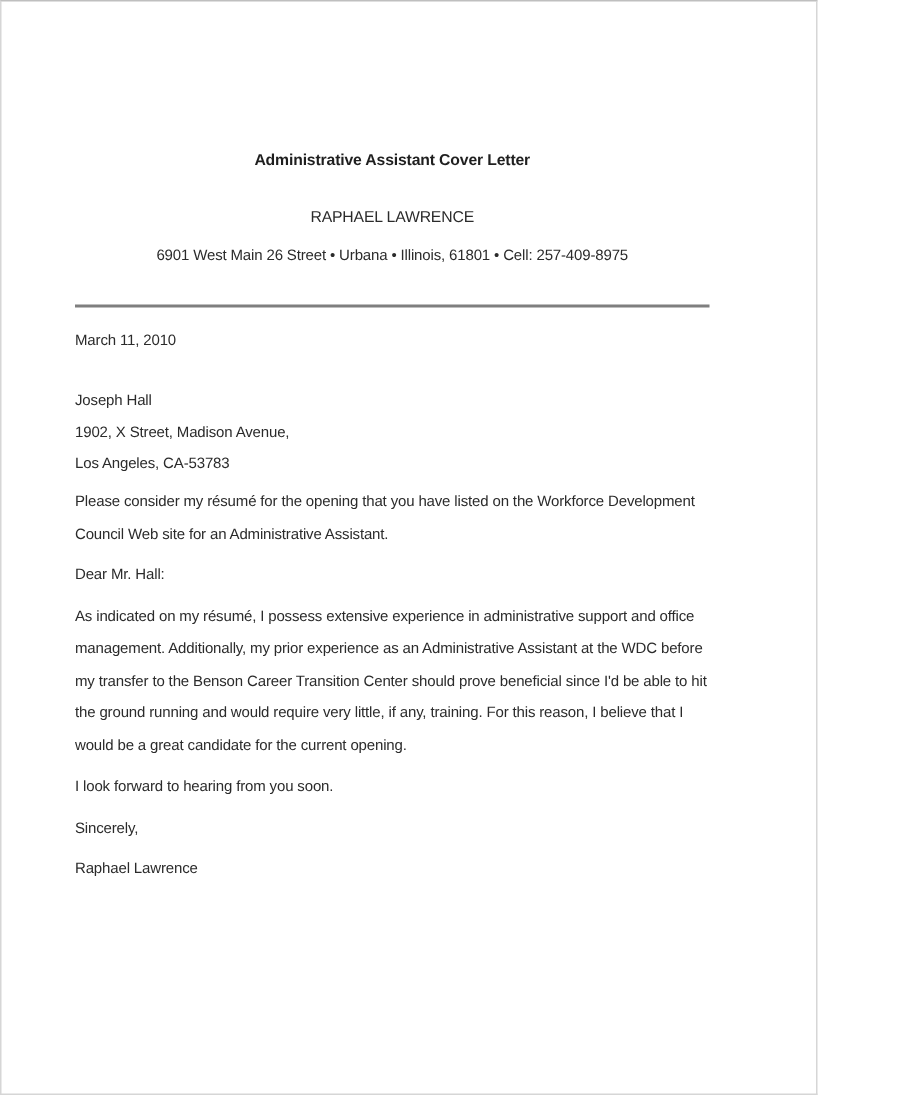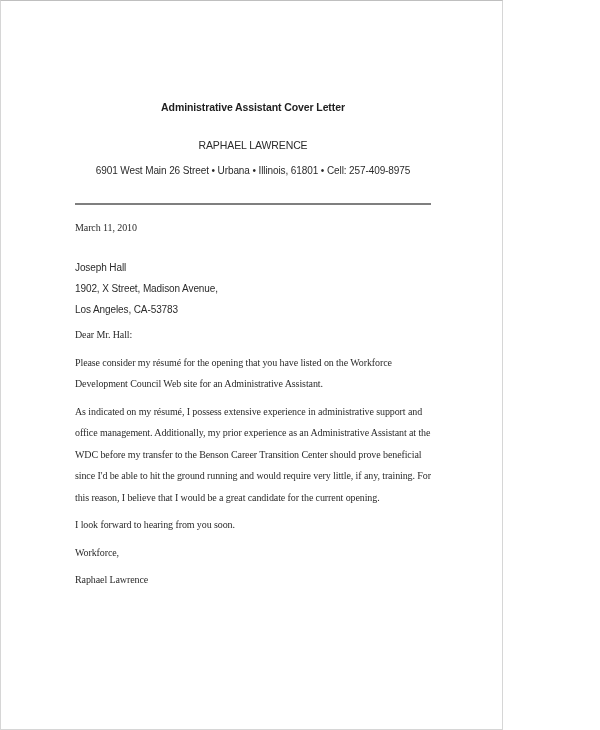--- a/index.html
+++ b/index.html
@@ -2,32 +2,31 @@
 <html style="--text-color: #2b2b2b; --divider-color: #7f7f7f; --page-bg: #ffffff;"><head>
 <meta charset="utf-8">
 <style>
   html, body {
     margin: 0;
     padding: 0;
     background: #ffffff;
   }
   .page {
     position: relative;
-    width: 503px;
+    width: 545px;
     height: 730px;
     box-sizing: border-box;
     background: var(--page-bg, #ffffff);
     border: 1px solid #d6d6d6;
     border-top-color: #bfbfbf;
     font-family: "Liberation Sans", sans-serif;
     color: var(--text-color, #2b2b2b);
     font-size: 10px;
     letter-spacing: -0.1px;
     overflow: hidden;
-    padding-left: 25px;
   }
   .content {
     padding: 100px 71px 0 49px; 
   }
   .doc-title {
     text-align: center;
     font-weight: bold;
     font-size: 10.5px;
     line-height: 13px;
     margin: 0 0 25px 0;
@@ -48,21 +47,20 @@
     height: 0;
     border-top: 2px solid var(--divider-color, #7f7f7f);
     margin: 26px 0 0 0;
   }
   .letter-body {
     padding-top: 12px;
   }
   .letter-body p {
     margin: 0 0 6px 0;
     line-height: 21.5px;
-    font-family: Liberation Serif, serif;
   }
   .block {
     line-height: 21.5px;
     margin: 18px 0 4px 0;
   }
   .block div { line-height: 21.3px; }
   .sig { margin-bottom: 0; }
 </style>
 </head>
 <body>
@@ -81,28 +79,28 @@
     <div class="letter-body">
 
       <p class="block">March 11, 2010</p>
 
       <div class="block">
         <div>Joseph Hall</div>
         <div>1902, X Street, Madison Avenue,</div>
         <div>Los Angeles, CA-53783</div>
       </div>
 
+      <p>Please consider my résumé for the opening that you have listed on the Workforce Development Council Web site for an Administrative Assistant.</p>
+
       <p>Dear Mr. Hall:</p>
-
-      <p>Please consider my résumé for the opening that you have listed on the Workforce Development Council Web site for an Administrative Assistant.</p>
 
       <p>As indicated on my résumé, I possess extensive experience in administrative support and office management. Additionally, my prior experience as an Administrative Assistant at the WDC before my transfer to the Benson Career Transition Center should prove beneficial since I'd be able to hit the ground running and would require very little, if any, training. For this reason, I believe that I would be a great candidate for the current opening.</p>
 
 
       <p>I look forward to hearing from you soon.</p>
 
-      <p>Workforce,</p>
+      <p>Sincerely,</p>
 
       <p class="sig">Raphael Lawrence</p>
 
     </div>
   </div>
 </div>
 
 </body></html>

